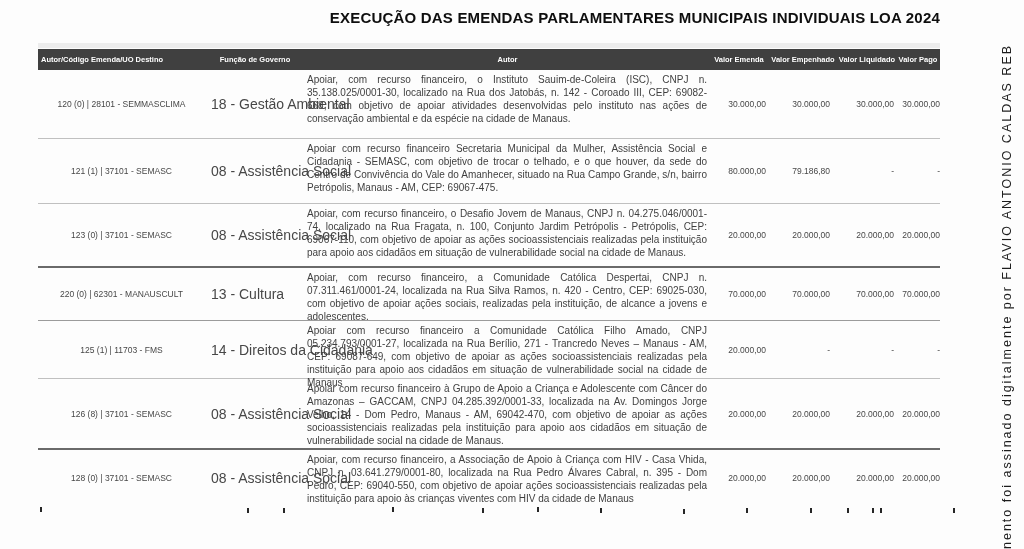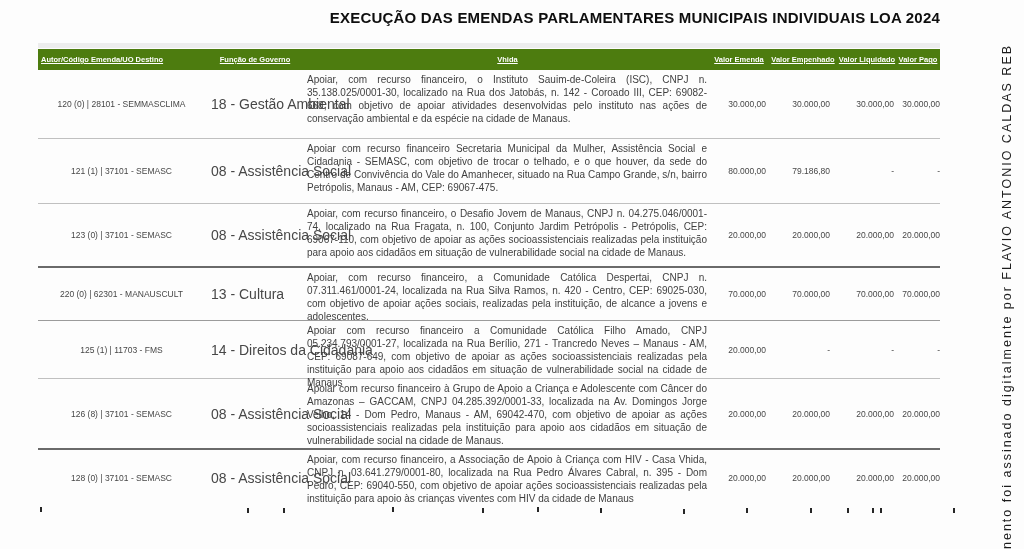--- a/index.html
+++ b/index.html
@@ -83,24 +83,24 @@
       880px 2px #262626, 953px 2px #262626;
   }
 </style>
 </head>
 <body>
 
 <div class="page-title">EXECUÇÃO DAS EMENDAS PARLAMENTARES MUNICIPAIS INDIVIDUAIS LOA 2024</div>
 <div class="scan-smudge"></div>
 
 <div class="doc-table">
-  <div class="thead" style="background: #4d7c0f; color: rgb(255, 255, 255); text-decoration: underline;">
+  <div class="thead" style="background: #404040; color: rgb(255, 255, 255);">
     <span class="hc hc-autor">Autor/Código Emenda/UO Destino</span>
     <span class="hc hc-funcao">Função de Governo</span>
-    <span class="hc hc-objeto">Vhida</span>
+    <span class="hc hc-objeto">Autor</span>
     <span class="hc hc-emenda">Valor Emenda</span>
     <span class="hc hc-empenhado">Valor Empenhado</span>
     <span class="hc hc-liquidado">Valor Liquidado</span>
     <span class="hc hc-pago">Valor Pago</span>
   </div>
   <div>
   <div class="trow">
     <div class="c c-autor">120 (0) | 28101 - SEMMASCLIMA</div>
     <div class="c c-funcao">18 - Gestão Ambiental</div>
     <div class="c c-objeto">Apoiar, com recurso financeiro, o Instituto Sauim-de-Coleira (ISC), CNPJ n. 35.138.025/0001-30, localizado na Rua dos Jatobás, n. 142 - Coroado III, CEP: 69082-668, com objetivo de apoiar atividades desenvolvidas pelo instituto nas ações de conservação ambiental e da espécie na cidade de Manaus.</div>

